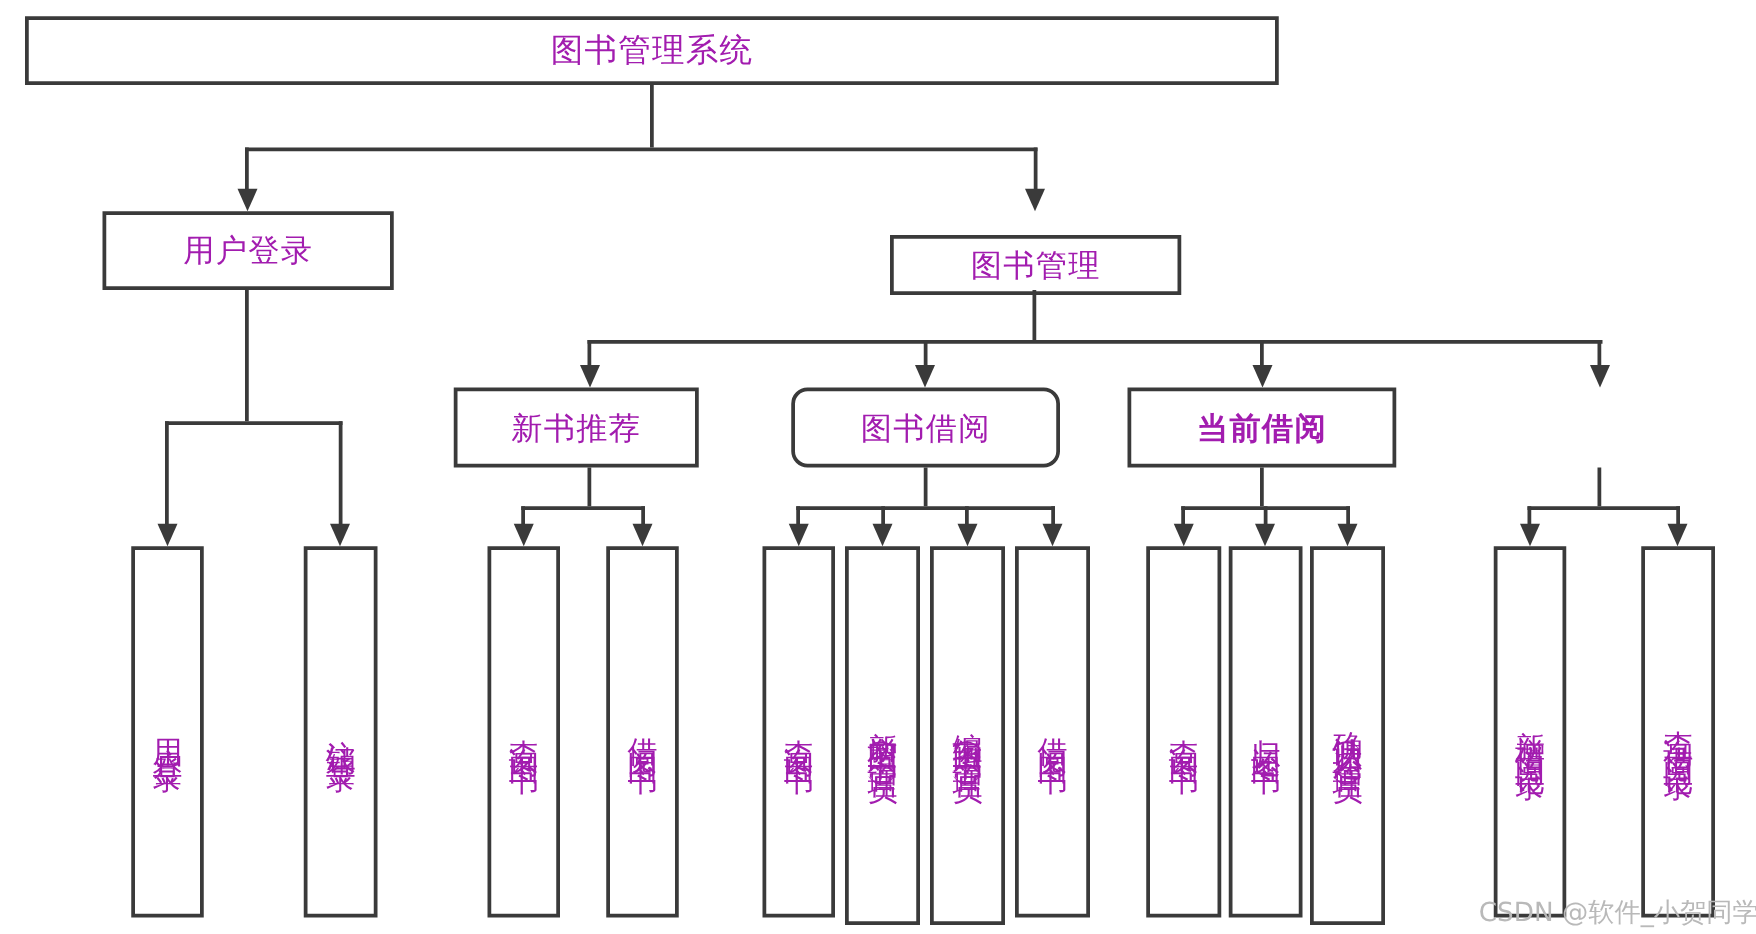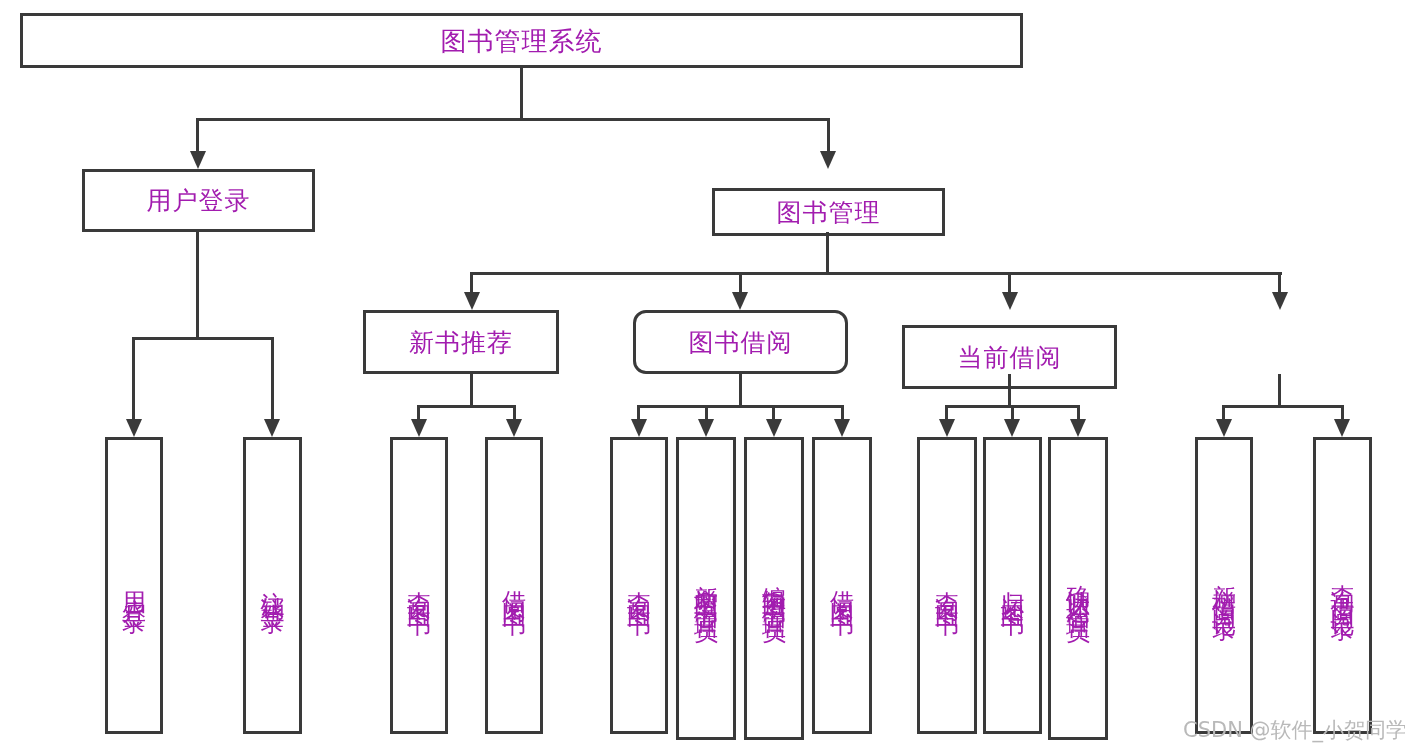--- a/index.html
+++ b/index.html
@@ -106,21 +106,21 @@
   <div class="arrowhead" style="left:464px; top:292px;"></div>
   <div class="lv" style="left:739px; top:272px; height:22px;"></div>
   <div class="arrowhead" style="left:732px; top:292px;"></div>
   <div class="lv" style="left:1008px; top:272px; height:22px;"></div>
   <div class="arrowhead" style="left:1002px; top:292px;"></div>
   <div class="lv" style="left:1278px; top:272px; height:22px;"></div>
   <div class="arrowhead" style="left:1272px; top:292px;"></div>
 
   <div class="box hbox" style="left:363px; top:310px; width:196px; height:64px;">新书推荐</div>
   <div class="box hbox" style="left:633px; top:310px; width:215px; height:64px;border-radius:13px;">图书借阅</div>
-  <div class="box hbox" style="left:902px; top:325px; width:215px; height:64px;">当前借阅</div>
+  <div class="box hbox" style="left:902px; top:310px; width:215px; height:64px;font-weight:bold;">当前借阅</div>
 
   <div class="lv" style="left:470px; top:374px; height:31px;"></div>
   <div class="lh" style="left:417px; top:405px; width:99px;"></div>
   <div class="lv" style="left:417px; top:405px; height:16px;"></div>
   <div class="arrowhead" style="left:411px; top:419px;"></div>
   <div class="lv" style="left:513px; top:405px; height:16px;"></div>
   <div class="arrowhead" style="left:506px; top:419px;"></div>
 
   <div class="lv" style="left:739px; top:374px; height:31px;"></div>
   <div class="lh" style="left:637px; top:405px; width:207px;"></div>

